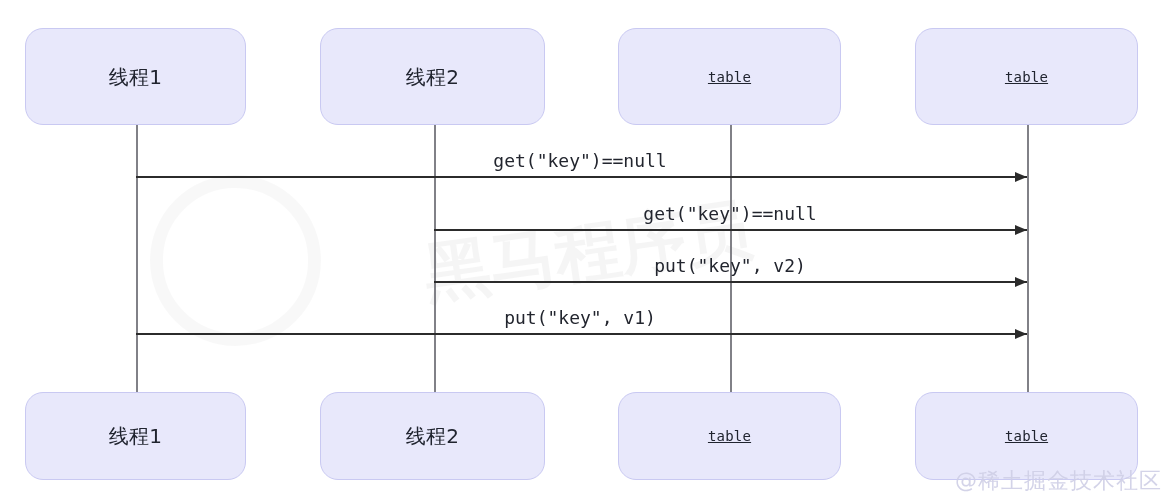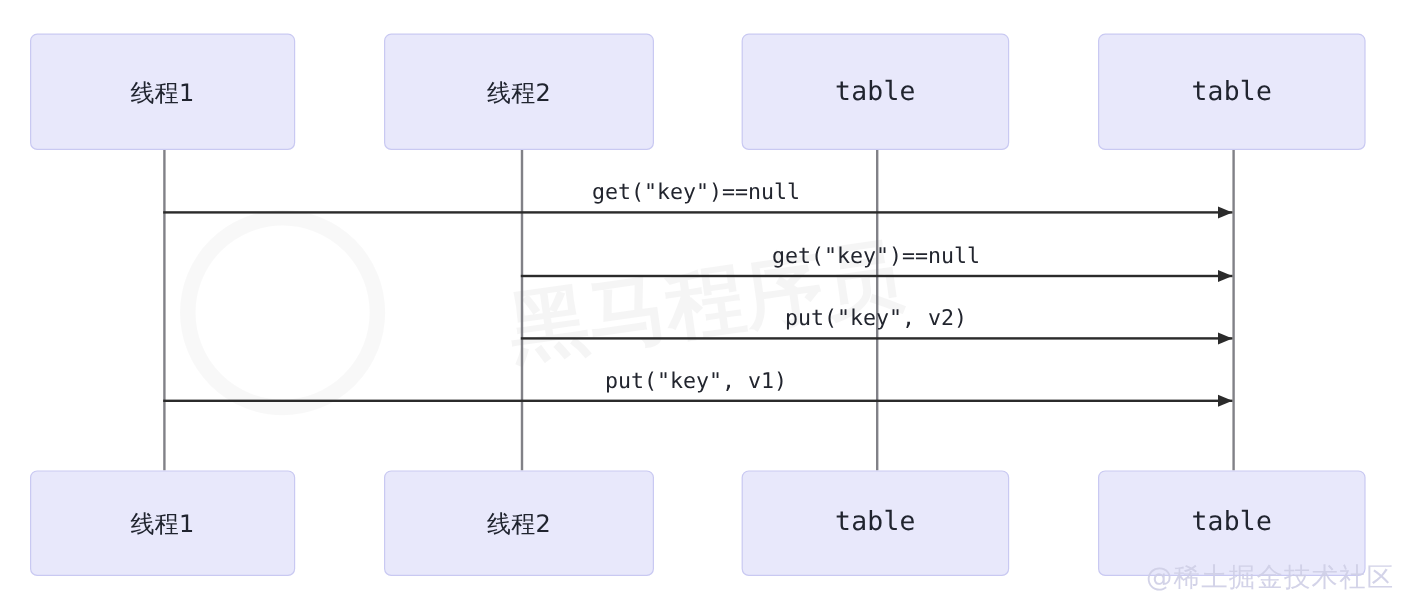--- a/index.html
+++ b/index.html
@@ -15,36 +15,37 @@
     width: 1176px;
     height: 504px;
     background: #ffffff;
     overflow: hidden;
   }
   .participant-box {
     position: absolute;
     box-sizing: border-box;
     background: #e8e8fb;
     border: 1.5px solid #c9c9f2;
-    border-radius: 6px;
+    border-radius: 18px;
     display: flex;
     align-items: center;
     justify-content: center;
     color: #1f2330;
   }
   .participant-label {
     font-size: 20px;
     line-height: 1;
     letter-spacing: 0.2px;
     color: #20242f;
     white-space: nowrap;
   }
   .participant-label.mono {
     font-family: "DejaVu Sans Mono", "Liberation Mono", monospace;
-    font-size: 22px;
+    font-size: 14px;
+    text-decoration: underline;
   }
   .participant-label.cjk {
     font-family: "DejaVu Sans", "Liberation Sans", sans-serif;
     font-size: 20px;
   }
   .lifeline {
     position: absolute;
     width: 1.5px;
     background: #6b6b72;
     opacity: 0.85;

